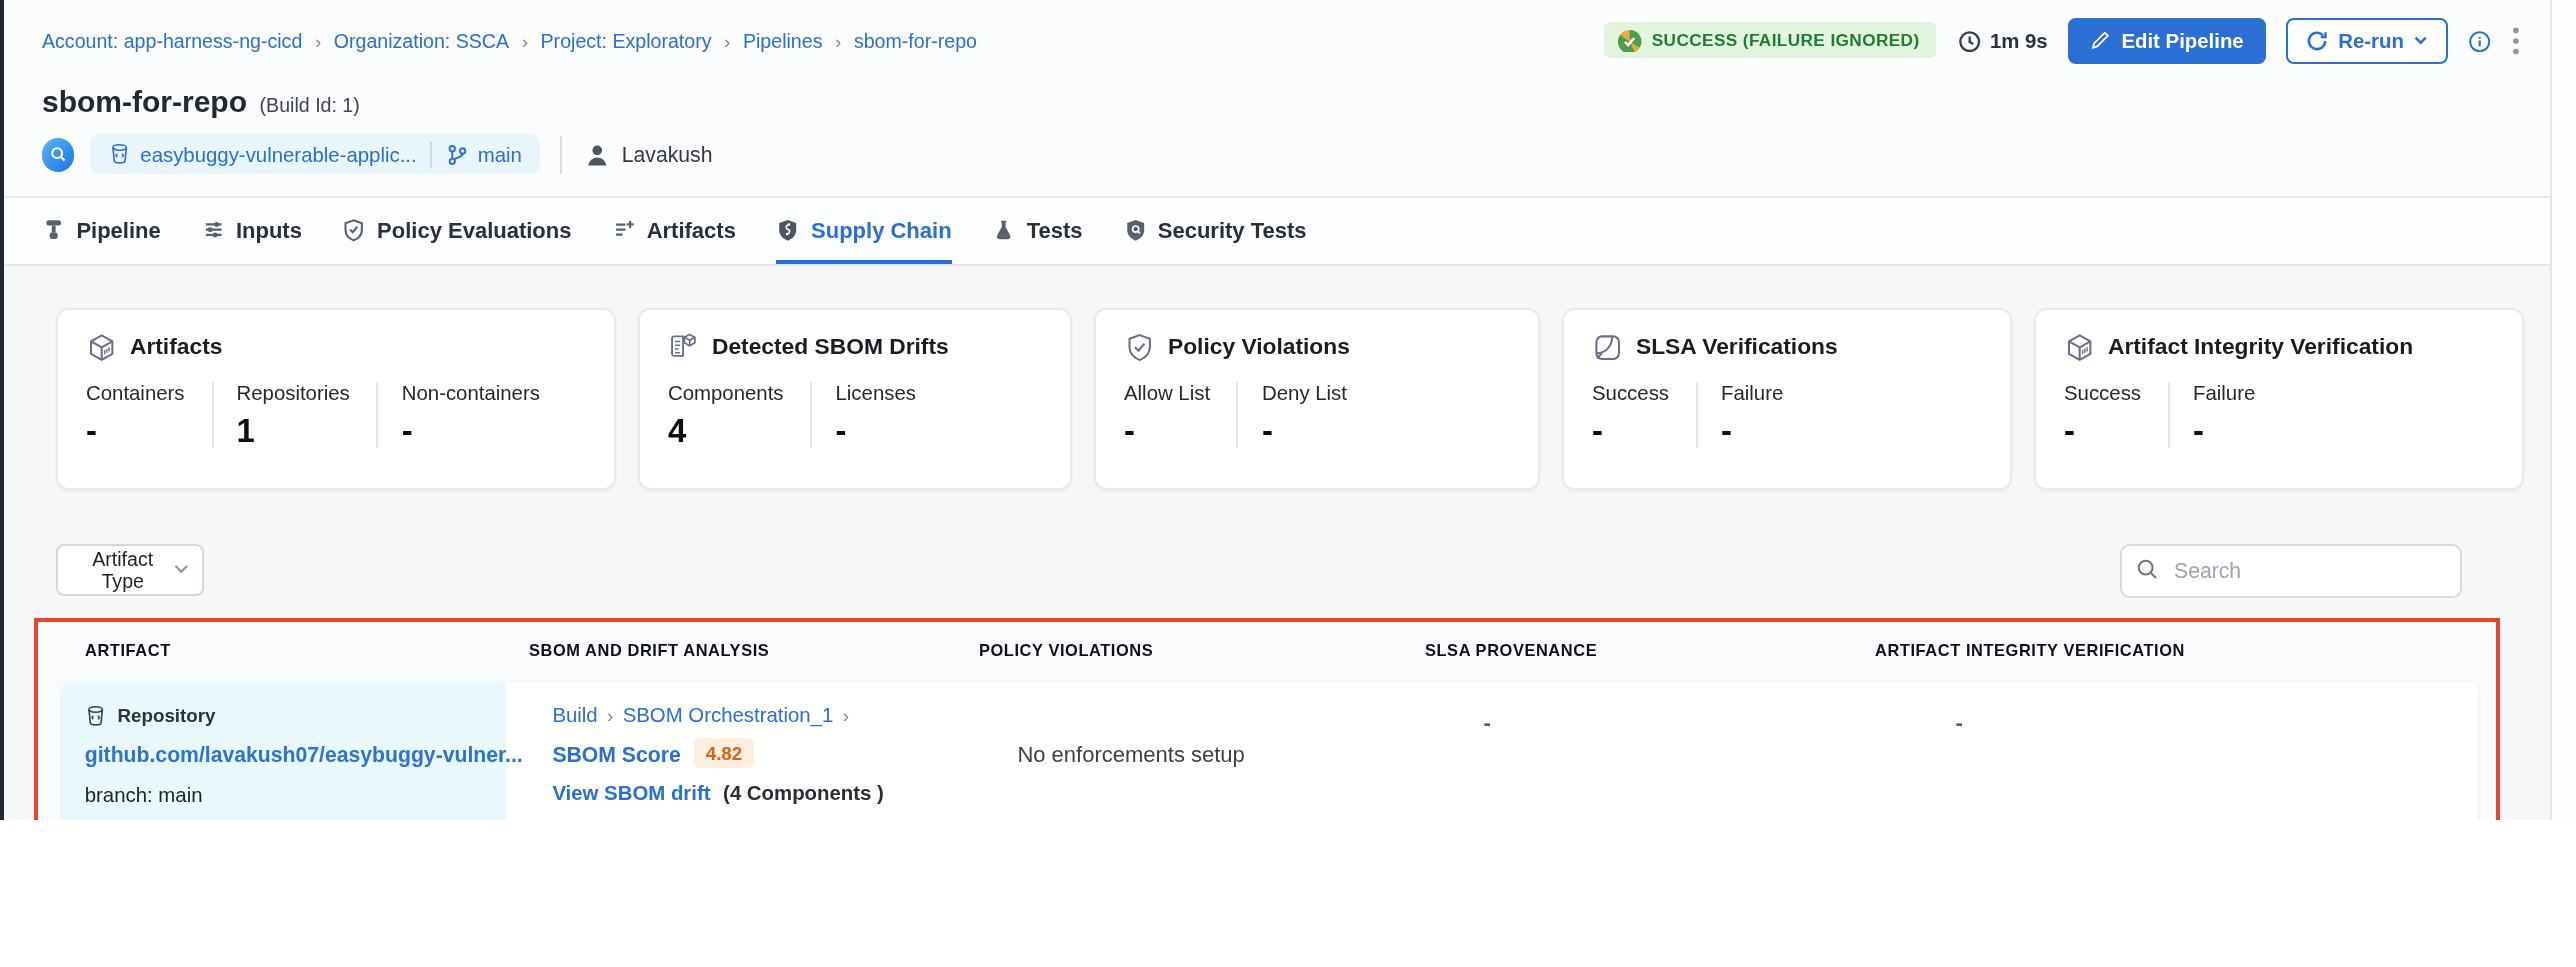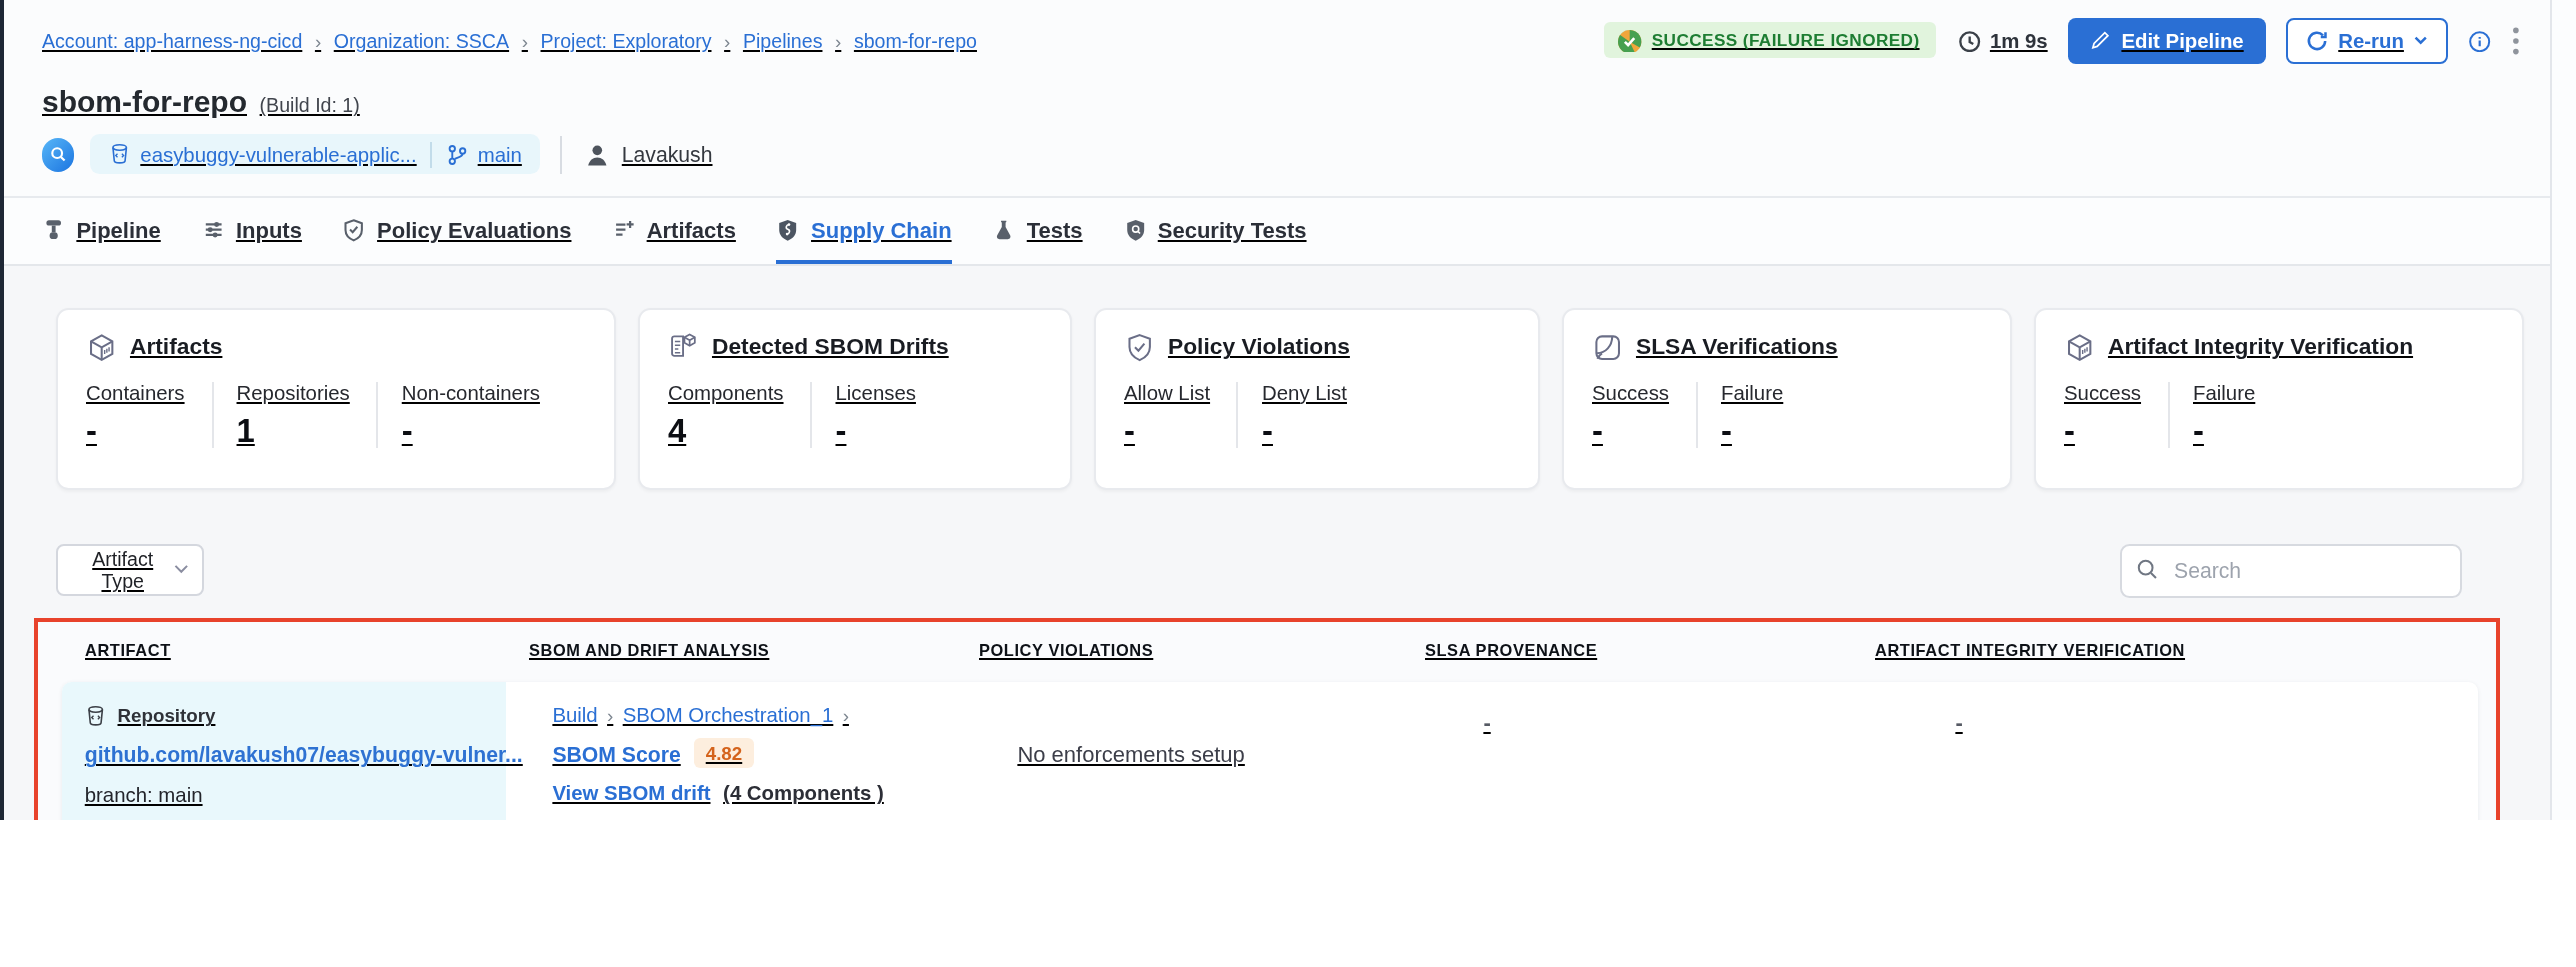--- a/index.html
+++ b/index.html
@@ -1,17 +1,17 @@
 <!DOCTYPE html>
 <html style="font-size:12.5px"><head>
 <meta charset="utf-8">
 <style>
   html,body{margin:0;padding:0;background:#fff;}
   body{font-family:"Liberation Sans",sans-serif;-webkit-font-smoothing:antialiased;}
-  .stage{width:2576px;height:820px;overflow:hidden;position:relative;text-decoration:underline;}
+  .stage{width:2576px;height:820px;overflow:hidden;position:relative;}
   .viewport{width:1288px;height:484px;transform:scale(2);transform-origin:0 0;background:#f6f7f9;position:relative;}
 
   .left-strip{position:absolute;left:0;top:0;width:1.6px;height:100%;background:#1e2735;z-index:60;}
   .right-rail{position:absolute;top:0;right:0;width:12.5px;height:100%;background:#fcfdfe;border-left:0.8px solid #e3e6eb;z-index:55;}
 
   
   .header{background:#fbfcfd;border-bottom:0.8px solid #e7eaee;padding-bottom:10.2px;}
   .topbar{display:flex;justify-content:space-between;align-items:center;padding:8.6px 28px 0 21px;}
   .breadcrumb{display:flex;align-items:center;font-size:9.8px;color:#2a6fd4;white-space:nowrap;}
   .breadcrumb a{color:#2a6fd4;text-decoration:none;cursor:pointer;}

